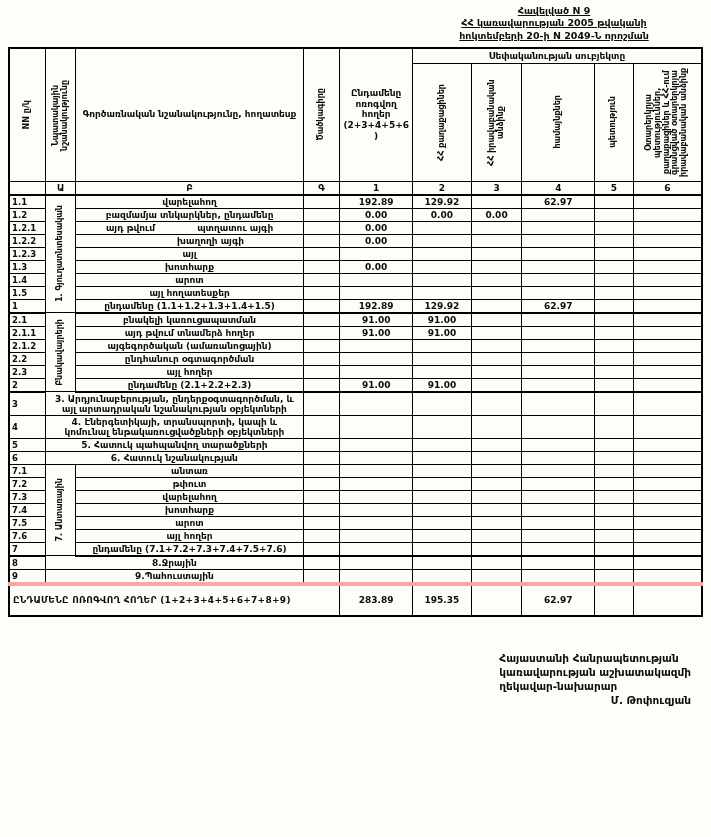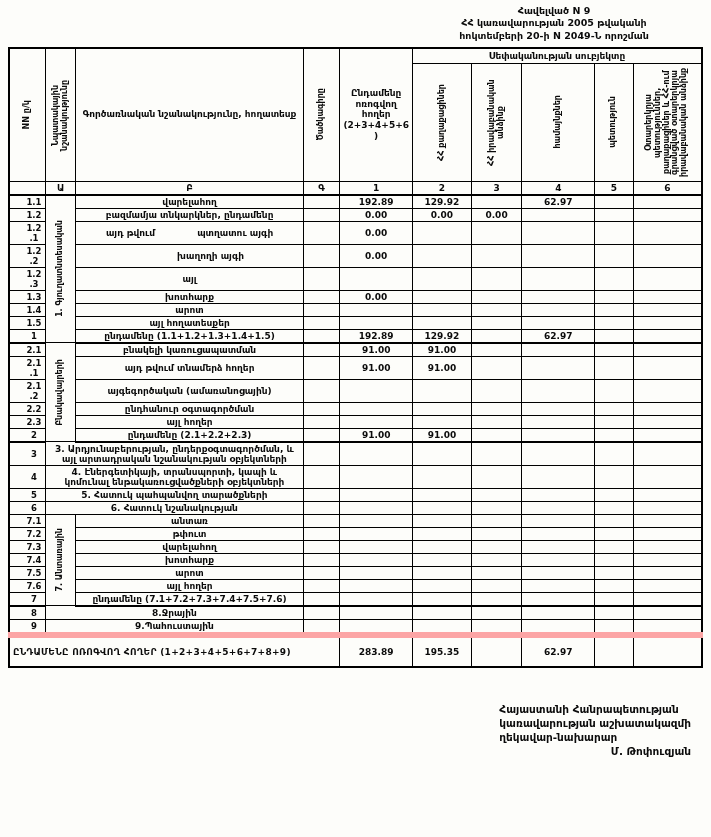--- a/index.html
+++ b/index.html
@@ -13,20 +13,21 @@
   }
   .page { padding: 5px 8px 0 8px; }
 
   
   .annex {
     width: 270px;
     margin: 0 14px 0 auto;
     text-align: center;
     font-size: 9.5px;
     line-height: 1.3;
+    text-decoration: underline;
   }
 
   
   .title { text-align: center; margin-top: 5px; line-height: 1.3; }
   .title .t1 { font-size: 12px; letter-spacing: 4px; }
   .title .t2 { font-size: 9.5px; margin-top: 2px; }
   .title .t3 { font-size: 9.5px; }
 
   
   table.report {
@@ -53,30 +54,30 @@
     transform: rotate(180deg);
     margin: 0 auto;
     line-height: 1.1;
     font-size: 8px;
     max-height: 126px;
     text-align: center;
   }
   tr.letters td { height: 12px; text-align: center; border-bottom: 2px solid #000; font-size: 9px; }
 
   tbody td { height: 13px; }
-  td.nn  { text-align: center; padding-left: 16px; font-size: 8.5px; }
+  td.nn  { text-align: left; padding-left: 2px; font-size: 8.5px; }
   td.grp { text-align: center; padding: 1px 0; }
   td.lbl { text-align: center; position: relative; }
   td.lbl .la { display: inline-block; }
   td.lbl .lb { display: inline-block; margin-left: 42px; }
   td.val { text-align: center; }
   td.code { }
   tr.thick td { border-bottom: 2px solid #000; }
   td.total-lbl { text-align: left; font-size: 9px; letter-spacing: 0.3px; }
-  tr.total-row td { height: 32px; border-top: 6px solid #fca5a5; border-radius: 7px; }
+  tr.total-row td { height: 32px; border-top: 4px solid #fca5a5; border-radius: 7px; }
 
   
   .footer {
     display: flex;
     justify-content: space-between;
     align-items: flex-end;
     margin: 34px 12px 0 4px;
     font-size: 10.5px;
     line-height: 1.35;
     flex-direction: column;

